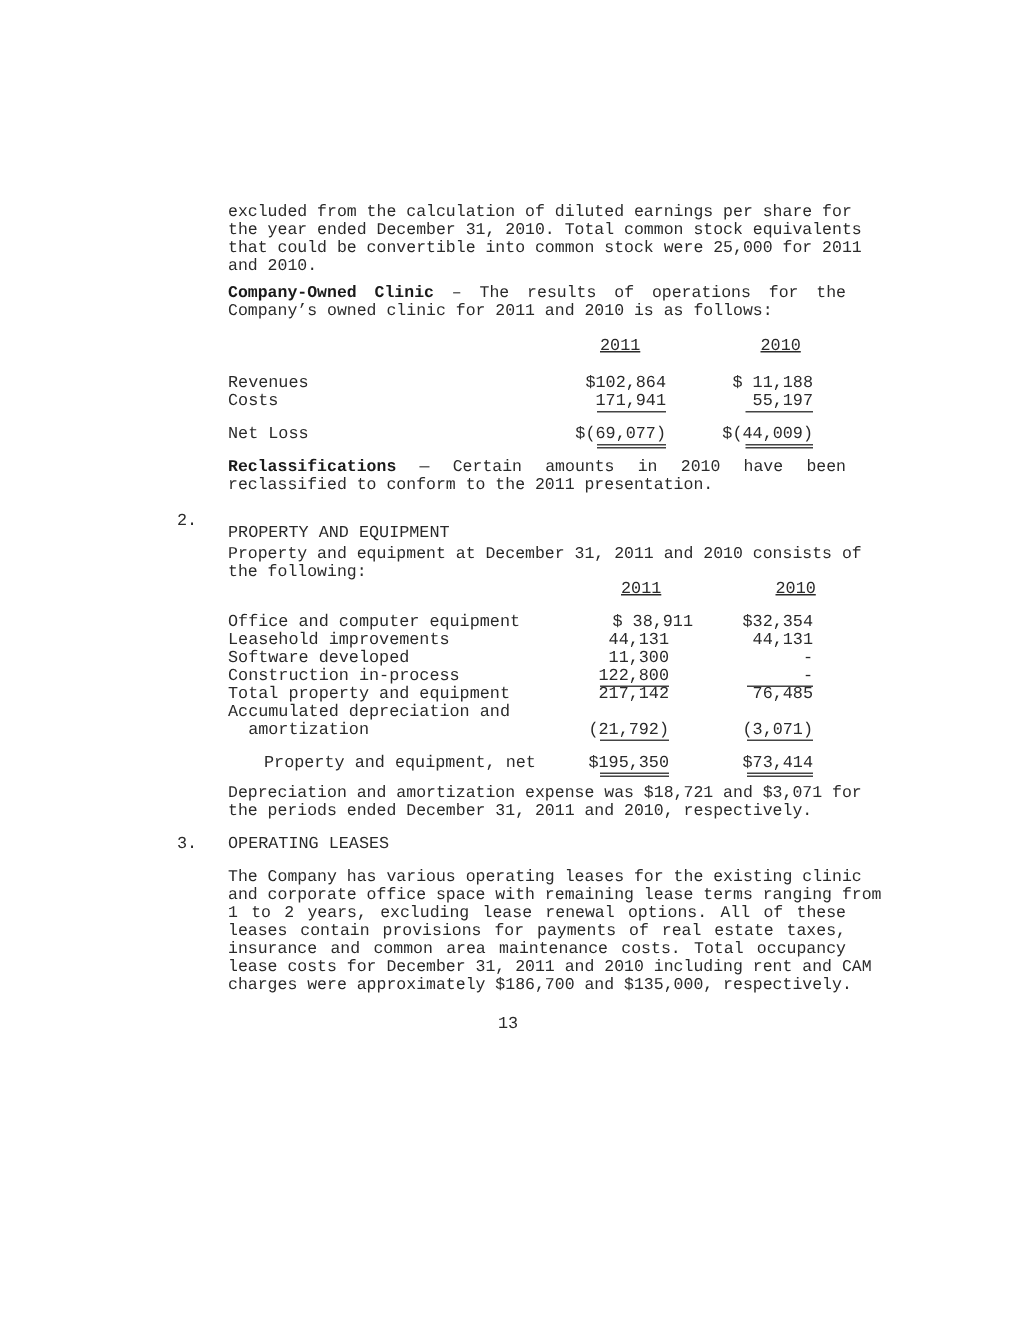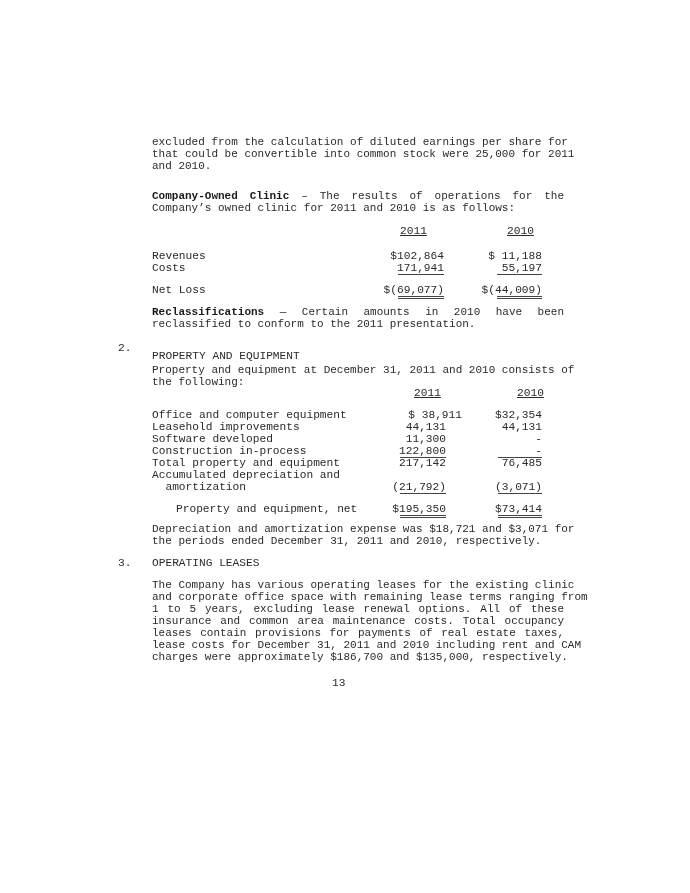--- a/index.html
+++ b/index.html
@@ -15,20 +15,21 @@
     .rule { position: absolute; height: 1px; background: #444; }
     .hdr { position: absolute; font-size: 11.2px; line-height: 12px; text-decoration: underline; }
   </style>
 </head>
 <body>
 
 <div class="page">
 
   <div class="para" style="top:136px;">
     <span class="ln">excluded from the calculation of diluted earnings per share for</span>
+    <span class="ln">the year ended December 31, 2010.  Total common stock equivalents</span>
     <span class="ln">that could be convertible into common stock were 25,000 for 2011</span>
     <span class="ln last">and 2010.</span>
   </div>
 
   <div class="para" style="top:190px;">
     <span class="ln"><b>Company-Owned Clinic</b><span> – </span><span>The results of operations for the</span></span>
     <span class="ln last">Company’s owned clinic for 2011 and 2010 is as follows:</span>
   </div>
   <div class="hdr" style="left:400px; top:225px;">2011</div>
   <div class="hdr" style="left:507px; top:225px;">2010</div>
@@ -112,22 +113,22 @@
     <span class="ln">Depreciation and amortization expense was $18,721 and $3,071 for</span>
     <span class="ln last">the periods ended December 31, 2011 and 2010, respectively.</span>
   </div>
 
   <div class="t" style="left:118px; top:557px;">3.</div>
   <div class="t" style="left:152px; top:557px;">OPERATING LEASES</div>
 
   <div class="para" style="top:579px;">
     <span class="ln">The Company has various operating leases for the existing clinic</span>
     <span class="ln">and corporate office space with remaining lease terms ranging from</span>
-    <span class="ln">1 to 5 years, excluding lease renewal options.  All of these</span>
+    <span class="ln">1 to 2 years, excluding lease renewal options.  All of these</span>
+    <span class="ln">leases contain provisions for payments of real estate taxes,</span>
     <span class="ln">insurance and common area maintenance costs.  Total occupancy</span>
-    <span class="ln">leases contain provisions for payments of real estate taxes,</span>
     <span class="ln">lease costs for December 31, 2011 and 2010 including rent and CAM</span>
     <span class="ln last">charges were approximately $186,700 and $135,000, respectively.</span>
   </div>
 
   <div class="t" style="left:332px; top:677px;">13</div>
 
 </div>
 
 </body></html>

